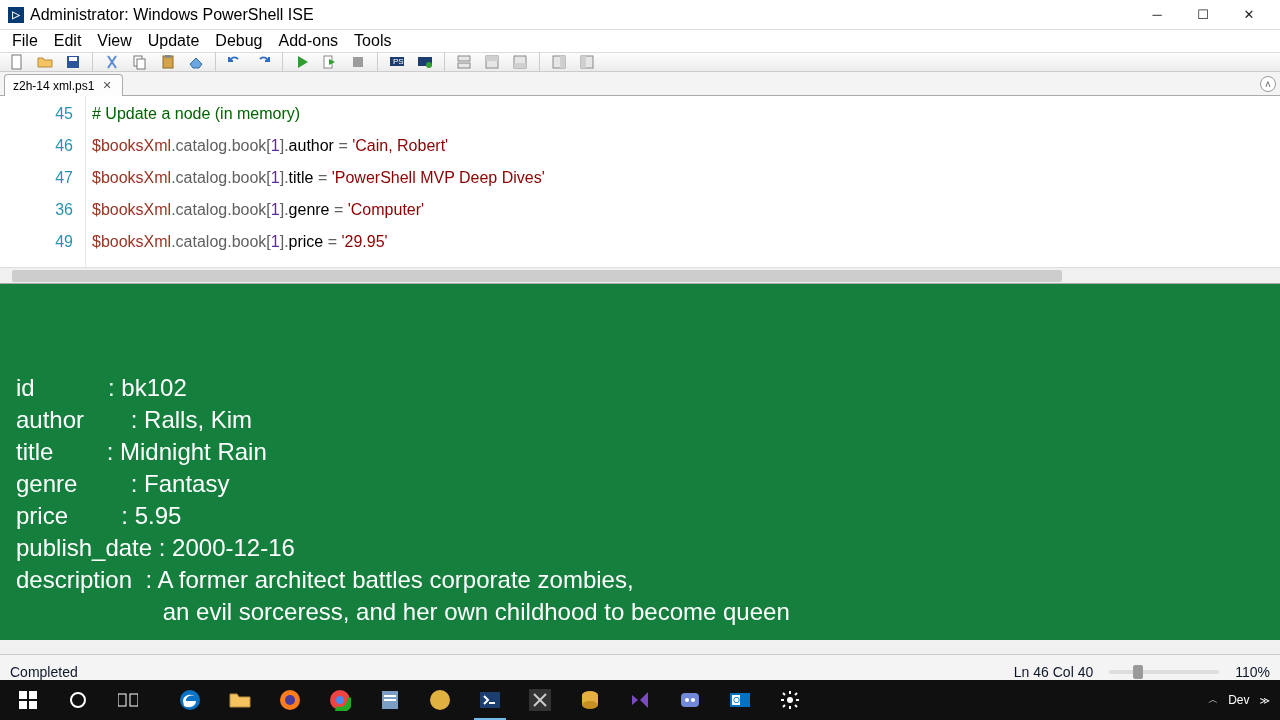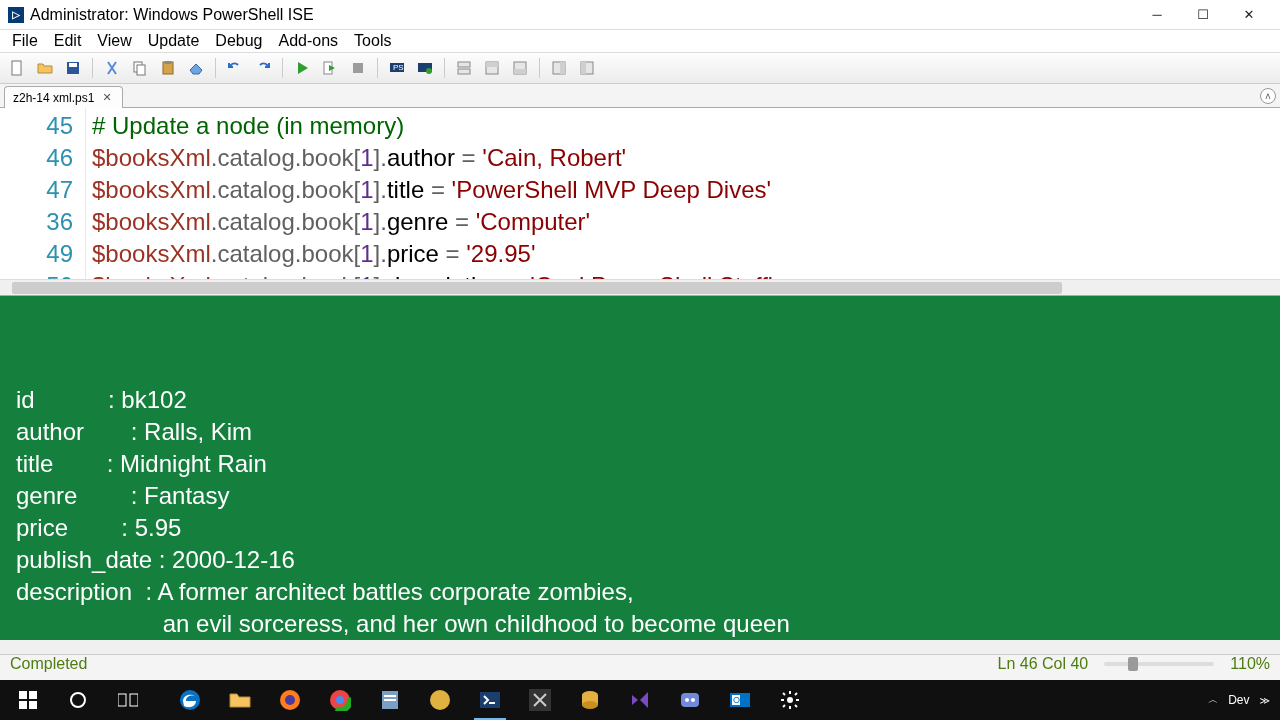--- a/index.html
+++ b/index.html
@@ -10,51 +10,51 @@
 .titlebar-icon { width: 16px; height: 16px; background:#063a72; display:inline-flex; align-items:center; justify-content:center; color:#fff; font-size:10px; font-weight:bold; margin-right:6px;}
 .titlebar-text { flex: 1; font-size: 16px; color: #000; }
 .winbtns { display: flex; height:100%; }
 .winbtn { width: 46px; display:flex; align-items:center; justify-content:center; font-size:13px; cursor:pointer; color:#222;}
 
 
 .menubar { height: 22px; display:flex; align-items:center; padding: 0 4px; font-size:16px; }
 .menuitem { padding: 2px 8px; cursor:pointer; }
 
 
-.toolbar { height: 32px; border-top:1px solid #ddd; border-bottom:1px solid #ccc; background: linear-gradient(#fdfdfd,#ececec); display:flex; align-items:center; padding:0 4px; gap:2px;}
+.toolbar { height: 20px; border-top:1px solid #ddd; border-bottom:1px solid #ccc; background: linear-gradient(#fdfdfd,#ececec); display:flex; align-items:center; padding:0 4px; gap:2px;}
 .tbtn { width:26px; height:26px; display:flex; align-items:center; justify-content:center; cursor:pointer; border:1px solid transparent; border-radius:2px;}
 .tbtn svg { width:16px; height:16px; }
 .tsep { width:1px; height:20px; background:#ccc; margin:0 4px;}
 
 
 .tabbar { height:24px; background:#f4f4f4; border-bottom:1px solid #aaa; display:flex; align-items:flex-end; padding-left:4px; position:relative;}
 .tab { height:22px; background:#fdfdfd; border:1px solid #aaa; border-bottom:none; border-radius:4px 4px 0 0; padding:0 8px; font-size:12px; display:flex; align-items:center; gap:6px; margin-right:2px; position:relative; top:1px; z-index:2;}
 .tab-close { font-size:11px; cursor:pointer; color:#555; padding:0 2px;}
 .scroll-up-marker { position:absolute; right:4px; top:4px; width:16px; height:16px; border:1px solid #999; border-radius:50%; background:#fff; display:flex; align-items:center; justify-content:center; font-size:10px; color:#555;}
 
 
-.editor { flex:0 0 auto; height:188px; display:flex; font-family: Consolas, monospace; font-size:24px; background:#fff; border-bottom:1px solid #aaa; overflow:hidden; position:relative;}
+.editor { flex:0 0 auto; height:188px; display:flex; font-family: Consolas, monospace; font-size:16px; background:#fff; border-bottom:1px solid #aaa; overflow:hidden; position:relative;}
 .gutter { width:86px; text-align:right; color:#2b91af; background:#fff; border-right:1px solid #e8e8e8; padding:2px 12px 0 0; line-height:32px;}
 .code { flex:1; padding:2px 0 12px 6px; line-height:32px; white-space:pre; overflow:hidden;}
 .c-var { color:#9a3324; }
 .c-dot { color:#606060; }
 .c-num { color:#5c2e91; }
 .c-op  { color:#606060; }
 .c-str { color:#8b0000; }
 .c-cmt { color:#006400; }
 .c-prop{ color:#000; }
 .editor .hscroll { position:absolute; bottom:0; left:0; right:0; height:16px; background:#f0f0f0; border-top:1px solid #ddd;}
 .editor .hscroll .thumb { position:absolute; left:12px; top:2px; height:12px; width:82%; background:#cdcdcd; border-radius:2px;}
 
 
 .console { flex:1; background:#15803d; color:#fff; font-family: Consolas, monospace; font-size:24px; padding:24px 16px; line-height:32px; white-space:pre; overflow:hidden; position:relative;}
 .console .hscroll2 { position:absolute; bottom:0; left:0; right:0; height:14px; background:#f0f0f0;}
 
 
-.statusbar { height:26px; background:#f4f4f4; border-top:1px solid #ccc; display:flex; align-items:flex-start; padding:0 10px; font-size:16px; color:#4d7c0f;}
+.statusbar { height:26px; background:#f4f4f4; border-top:1px solid #ccc; display:flex; align-items:flex-end; padding:0 10px; font-size:14px; color:#0f172a;}
 .status-left { flex:1; }
 .status-right { display:flex; align-items:center; gap:16px;}
 .zoom-slider { width:110px; height:4px; background:#ddd; position:relative; border-radius:2px;}
 .zoom-slider .zthumb { position:absolute; width:10px; height:14px; background:#9a9a9a; top:-5px; left:24px; border-radius:2px;}
 
 
 .taskbar { height:40px; background:#101010; display:flex; align-items:center; padding:0 4px; gap:2px;}
 .tkbtn { width:48px; height:40px; display:flex; align-items:center; justify-content:center; cursor:pointer; position:relative;}
 .tkbtn.active::after { content:""; position:absolute; bottom:0; left:8px; right:8px; height:2px; background:#76b9ed;}
 .taskbar .spacer { flex:1; }

